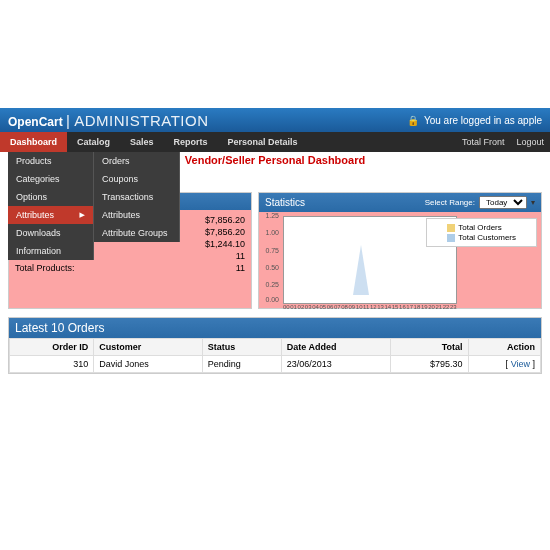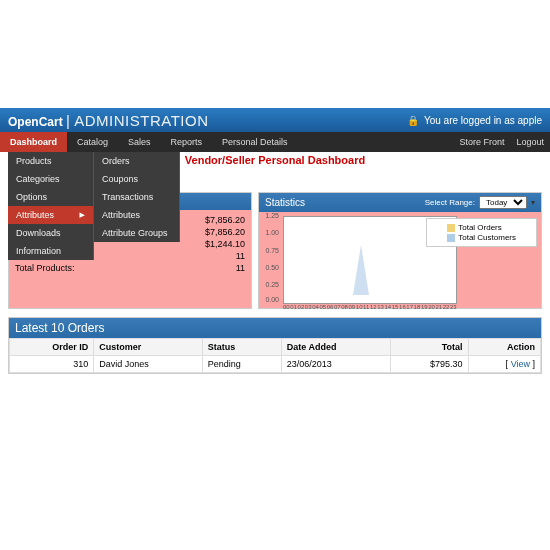--- a/index.html
+++ b/index.html
@@ -3,21 +3,21 @@
 <meta charset="utf-8">
 <style>
 * { margin:0; padding:0; box-sizing:border-box; font-family:Arial,Helvetica,sans-serif; }
 body { background:#fff; width:550px; height:550px; position:relative; font-size:9px; color:#000; }
 .topbar { background:linear-gradient(#2a7bc2,#1a5a99); height:24px; color:#fff; display:flex; align-items:center; padding:0 8px; font-size:10px; justify-content:space-between; margin-top:108px;}
 .brand{font-weight:bold; font-size:12px;}
 .brand small{font-weight:normal; font-size:15px; opacity:.9; letter-spacing:.5px;}
 .login{display:flex; align-items:center; gap:4px;}
 .lock{color:#ffd24d;}
 .menubar { background:#2a2a2a; height:20px; display:flex; align-items:center; color:#ddd; font-size:9px; position:relative;}
-.menubar .tab{padding:0 10px; height:100%; display:flex; align-items:center; cursor:pointer;}
+.menubar .tab{padding:0 10px; height:100%; display:flex; align-items:center; cursor:pointer;font-weight:bold;}
 .menubar .tab.active{background:#c0392b; color:#fff; font-weight:bold;}
 .menubar .right{position:absolute; right:6px; display:flex; gap:12px;}
 .crumbs{padding:4px 8px; font-size:9px;}
 .crumbs a{color:#1a5a99; text-decoration:underline;}
 .content{padding:2px 8px;}
 .pageTitle{display:flex; align-items:center; gap:4px; margin:2px 0 4px 0;}
 .pageTitle .icon{width:12px; height:12px; background:#c0392b; display:inline-block;}
 .pageTitle h2{font-size:12px; color:#333; font-weight:bold;}
 .redTitle{position:absolute; top:154px; left:50%; transform:translateX(-50%); color:#c00; font-size:11px; font-weight:bold; z-index:3; pointer-events:none;}
 .panels{display:flex; gap:6px;}
@@ -65,21 +65,21 @@
   </div>
 </div>
 
 <div class="menubar">
   <div class="tab active">Dashboard</div>
   <div class="tab">Catalog</div>
   <div class="tab">Sales</div>
   <div class="tab">Reports</div>
   <div class="tab">Personal Details</div>
   <div class="right">
-    <span>Store Front</span>
+    <span>Total Front</span>
     <span>Logout</span>
   </div>
 </div>
 
 <div class="crumbs">
   <a class="lnk">Home</a>
 </div>
 
 <div class="content">
   <div class="pageTitle">

